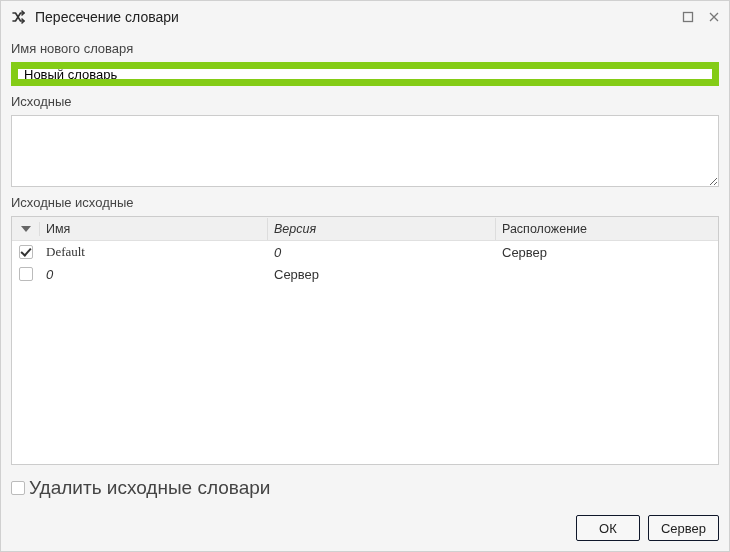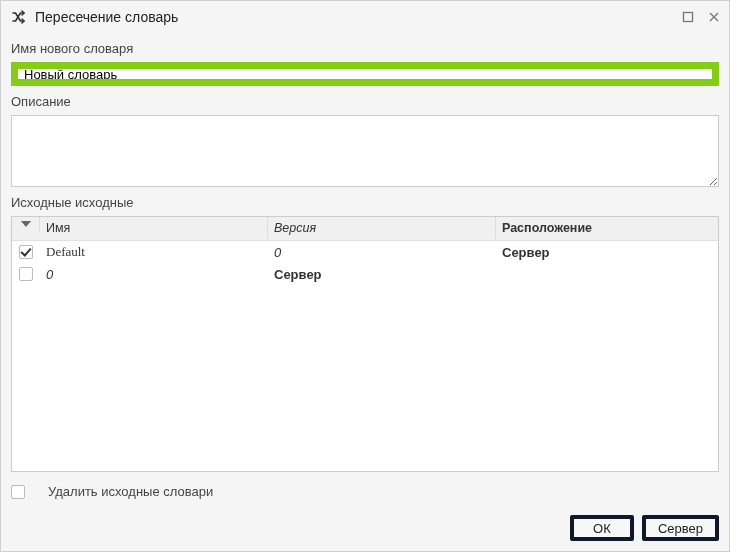--- a/index.html
+++ b/index.html
@@ -91,35 +91,35 @@
     flex: 1;
     display: flex;
     flex-direction: column;
     overflow: hidden;
   }
   .thead {
     display: flex;
     background: #f0f0f0;
     border-bottom: 1px solid #e0e0e0;
     height: 24px;
-    align-items: flex-start;
+    align-items: center;
   }
   .th {
     border-right: 1px solid #ddd;
     font-size: 12.5px;
     color: #333;
     padding: 4px 6px;
     display: flex;
     align-items: center;
   }
   .th:last-child { border-right: none; }
   .col-check { width: 28px; justify-content: center; }
   .col-name { width: 228px; }
   .col-version { width: 228px; font-style: italic; }
-  .col-location { flex: 1; font-weight: bold; }
+  .col-location { flex: 1; }
   .th.col-check svg { display:block; }
   .tbody {
     flex: 1;
     overflow: auto;
   }
   .trow {
     display: flex;
     height: 22px;
     align-items: center;
     padding: 0;
@@ -158,35 +158,35 @@
   }
 
   .footer-row {
     display: flex;
     align-items: center;
     padding: 6px 0 0 0;
   }
   .delete-row {
     display: flex;
     align-items: center;
-    gap: 23px;
-    font-size: 13px;
+    gap: 4px;
+    font-size: 19px;
     color: #444;
   }
 
   .buttons {
     display: flex;
     justify-content: flex-end;
     gap: 8px;
     padding: 10px;
   }
   .btn {
     min-width: 64px;
     height: 26px;
-    border: 4px solid #0f172a;
+    border: 1px solid #0f172a;
     background: #f7f7f7;
     color: #222;
     font-size: 13px;
     padding: 0 12px;
     cursor: pointer;
     border-radius: 2px;
   }
 </style>
 </head>
 <body>
@@ -195,41 +195,41 @@
 
   <div class="titlebar">
     <span class="title-icon">
       <svg viewBox="0 0 16 16" width="16" height="16" fill="none" stroke="#333" stroke-width="1.6" stroke-linecap="round" stroke-linejoin="round">
         <path d="M2 4h2.5l5 8H13"></path>
         <path d="M2 12h2.5l5-8H13"></path>
         <path d="M11 2l2 2-2 2"></path>
         <path d="M11 10l2 2-2 2"></path>
       </svg>
     </span>
-    <span class="title-text">Пересечение словарь</span>
+    <span class="title-text">Пересечение словари</span>
     <span class="win-controls">
       <span class="win-btn">
         <svg viewBox="0 0 12 12" width="12" height="12" fill="none" stroke="#777" stroke-width="1.3">
             <rect x="1.5" y="1.5" width="9" height="9"></rect>
           </svg>
       </span>
       <span class="win-btn">
         <svg viewBox="0 0 12 12" width="12" height="12" fill="none" stroke="#777" stroke-width="1.3">
             <path d="M2 2l8 8M10 2l-8 8"></path>
           </svg>
       </span>
     </span>
   </div>
 
   <div class="content">
 
     <div class="field-label">Имя нового словаря</div>
     <input type="text" class="text-input" value="Новый словарь" style="">
 
-    <div class="field-label">Описание</div>
+    <div class="field-label">Исходные</div>
     <textarea class="textarea" style=""></textarea>
 
     <div class="field-label">Исходные исходные</div>
 
     <div class="table-container">
       <div class="thead">
         <div class="th col-check">
           <svg viewBox="0 0 10 6" width="10" height="6" fill="#666">
               <path d="M0 0h10L5 6z"></path>
             </svg>

